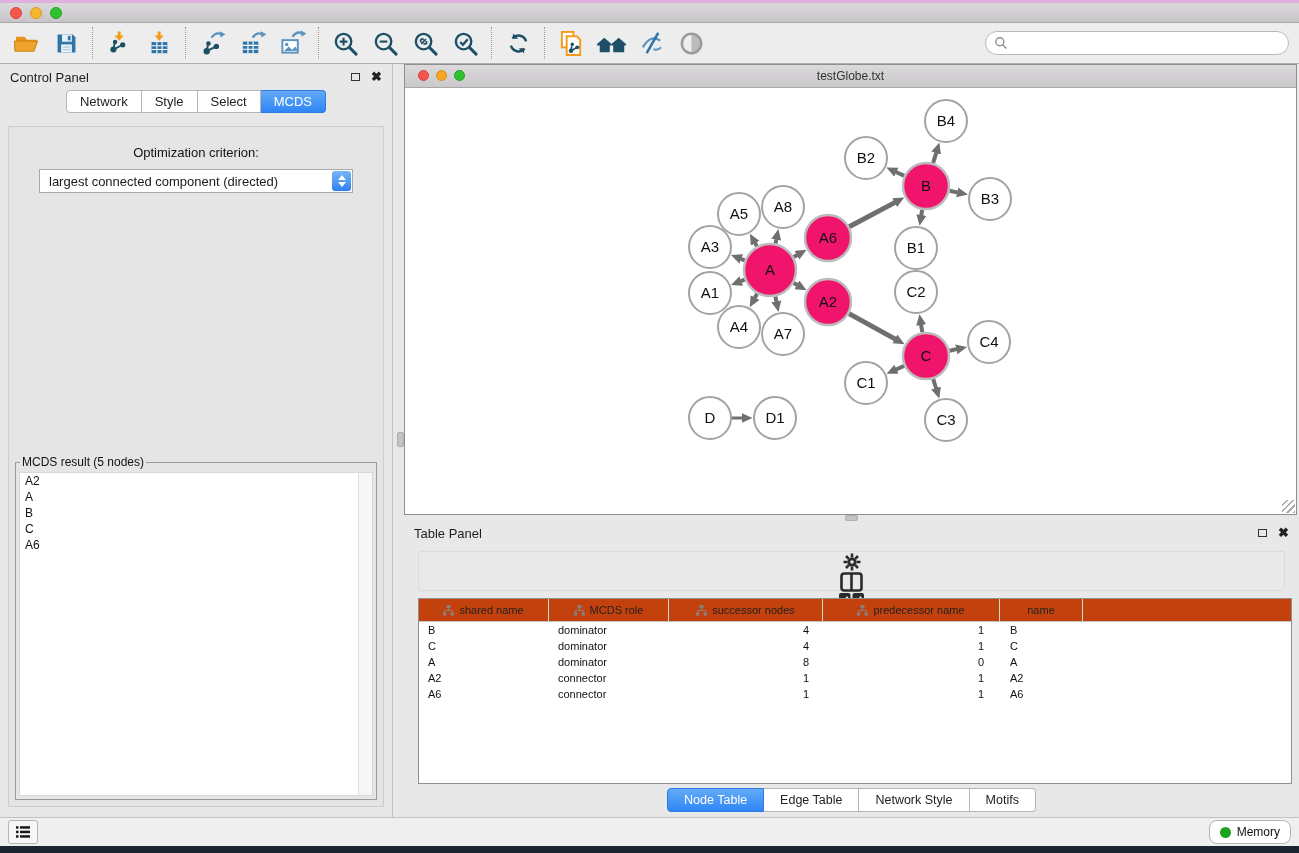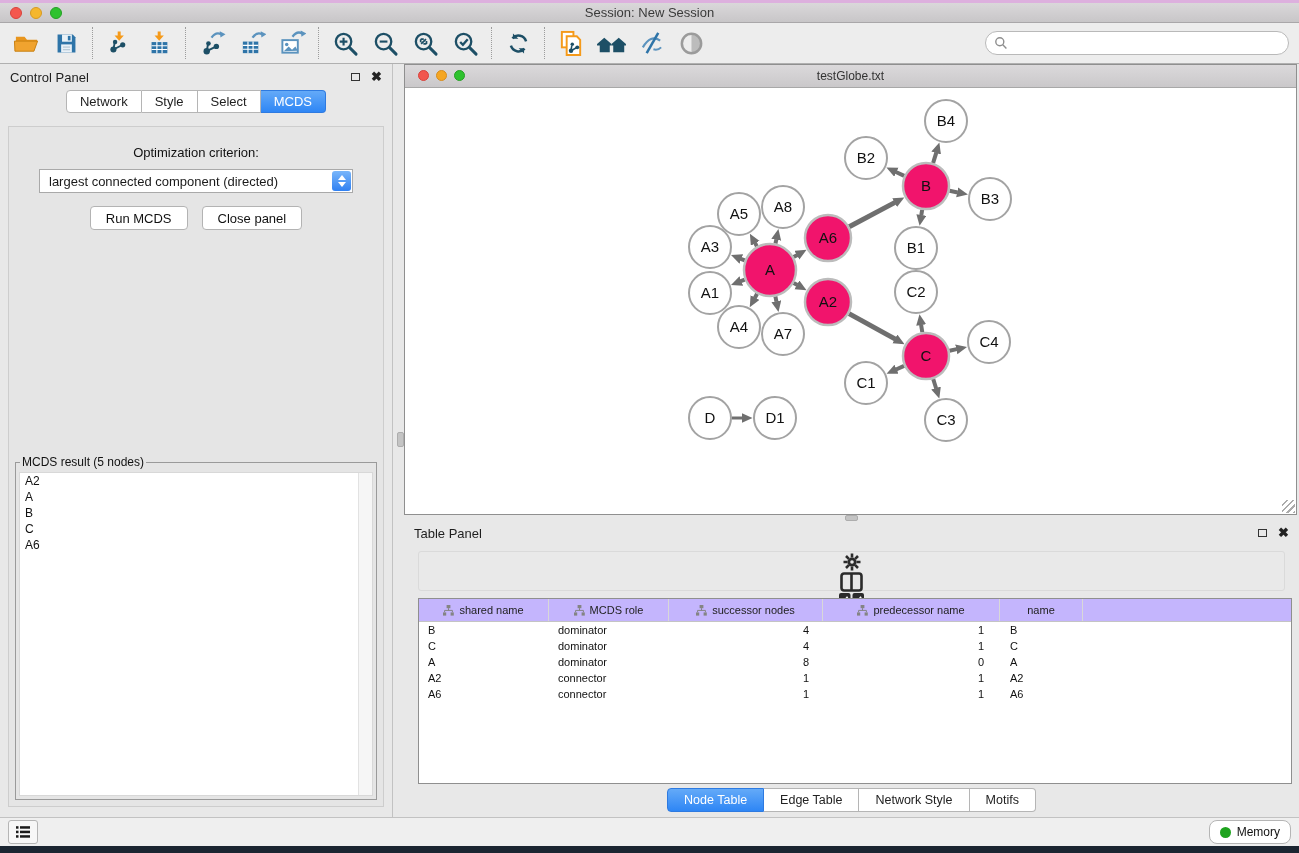--- a/index.html
+++ b/index.html
@@ -78,21 +78,21 @@
   #nw-hthumb{left:845px;top:451px;width:13px;height:6px;}
 
   
   #table-panel{position:absolute;left:404px;top:456px;width:895px;height:295px;}
   #tp-toolbar{margin:5px 14px 0 14px;height:38px;background:#e9e9e9;border:1px solid #dadada;
     border-radius:3px;display:flex;align-items:center;gap:0;padding:0 8px;flex-direction:column;}
   .tp-btn{height:32px;min-width:34px;display:flex;align-items:center;justify-content:center;padding:0 6px;}
   .fx-label{font-family:"DejaVu Serif",serif;font-style:italic;color:#9a9a9a;font-size:17px;}
   #tp-table{position:absolute;left:14px;right:7px;top:78px;height:186px;background:#fff;
     border:1px solid #8f8f8f;box-sizing:border-box;font-size:11px;overflow:hidden;}
-  #tp-thead{display:flex;height:22px;background:#c4b5fd;border-bottom:1px solid #c4c4c4;align-items:stretch;}
+  #tp-thead{display:flex;height:22px;background:#c2410c;border-bottom:1px solid #c4c4c4;align-items:stretch;}
   .th{display:flex;align-items:center;justify-content:center;gap:5px;border-right:1px solid #d8d8d8;
     color:#222;box-sizing:border-box;}
   .th.filler{border-right:none;flex:1;}
   .tr{display:flex;height:16px;align-items:center;}
   .td{box-sizing:border-box;white-space:nowrap;overflow:hidden;color:#111;}
   .td.c0{padding-left:9px;}
   .td.c1{padding-left:9px;}
   .td.c2{text-align:right;padding-right:14px;}
   .td.c3{text-align:right;padding-right:16px;}
   .td.c4{padding-left:10px;}
@@ -112,21 +112,20 @@
 <body>
 
 <div id="desktop-top"></div>
 
 <div id="titlebar">
   <div class="lights">
     <span class="light red"></span>
     <span class="light yellow"></span>
     <span class="light grn"></span>
   </div>
-  <div id="main-title">Session: New Session</div>
 </div>
 
 <div id="toolbar">
   <div class="tb-group">
     <div class="tb-btn">
       <svg width="27" height="27" viewBox="0 0 28 28">
         <path d="M3 7h9l2.5 3H25v3H3z" fill="#e8951d"></path>
         <path d="M1.5 11.5h24l-3.8 10.5H2z" fill="#f0a32f" stroke="#c87f10" stroke-width="1"></path>
       </svg>
     </div>
@@ -299,24 +298,20 @@
       <div id="criterion-select">
         <span>largest connected component (directed)</span>
         <span id="criterion-stepper">
           <svg width="8" height="5" viewBox="0 0 8 5">
               <path d="M4 0L8 5H0z" fill="#fff"></path>
             </svg>
           <svg width="8" height="5" viewBox="0 0 8 5">
               <path d="M4 5L0 0h8z" fill="#fff"></path>
             </svg>
         </span>
-      </div>
-      <div class="btn-row">
-        <div class="btn">Run MCDS</div>
-        <div class="btn">Close panel</div>
       </div>
       <fieldset id="result-fieldset">
         <legend>MCDS result (5 nodes)</legend>
         <div id="result-list">
           <div class="list-item">A2</div>
             <div class="list-item">A</div>
             <div class="list-item">B</div>
             <div class="list-item">C</div>
             <div class="list-item">A6</div>
             <div id="result-scroll"></div>

